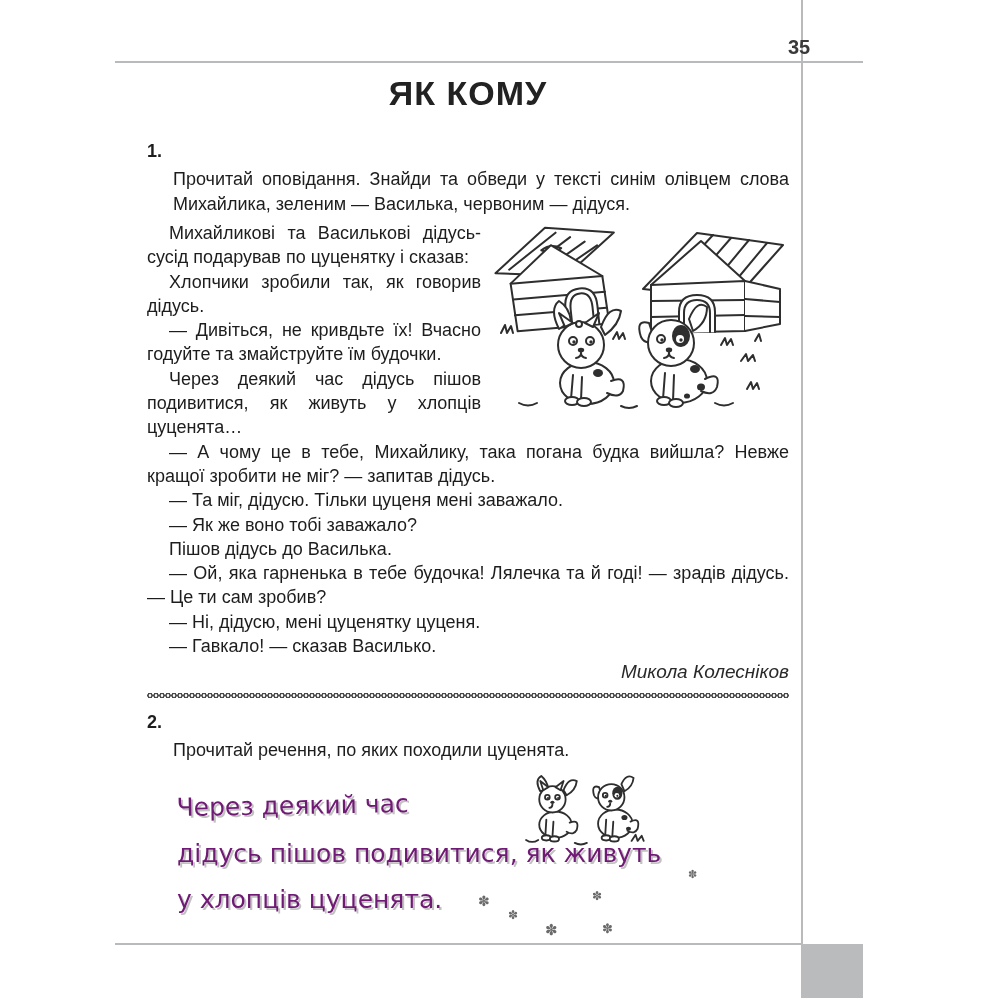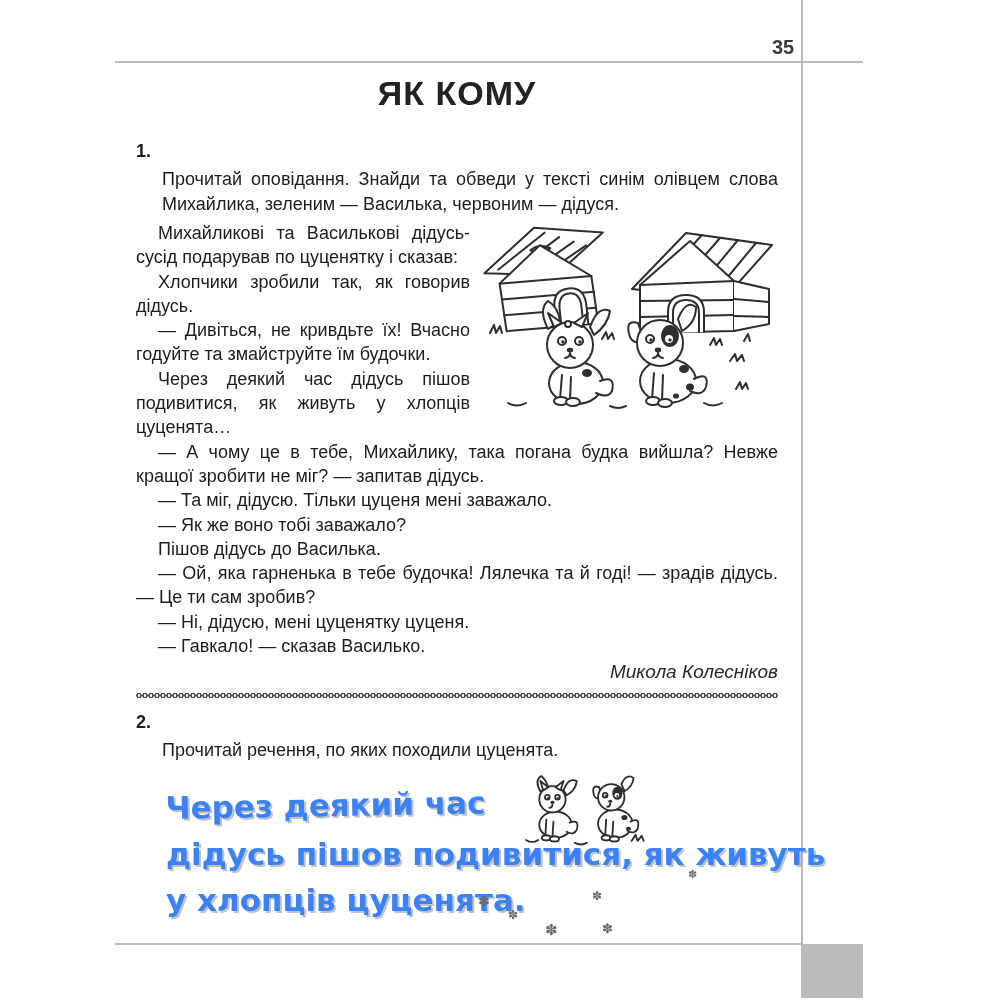--- a/index.html
+++ b/index.html
@@ -3,38 +3,38 @@
 <meta charset="utf-8">
 <style>
   html,body{margin:0;padding:0;background:#fff;}
   .page{position:relative;width:1000px;height:1000px;background:#ffffff;overflow:hidden;
         font-family:"Liberation Sans","DejaVu Sans",sans-serif;color:#1d1d1d;}
   
   .vline{position:absolute;left:801px;top:0;width:2px;height:944px;background:#b8babc;}
   .topline{position:absolute;left:115px;top:61px;width:748px;height:2px;background:#b8babc;}
   .bottomline{position:absolute;left:115px;top:943px;width:688px;height:2px;background:#b8babc;}
   .graybox{position:absolute;left:801px;top:944px;width:62px;height:54px;background:#b9bbbd;}
-  .pagenum{position:absolute;left:772px;top:36px;font-size:20px;font-weight:bold;color:#3a3a3a;}
+  .pagenum{position:absolute;left:788px;top:36px;font-size:20px;font-weight:bold;color:#3a3a3a;}
   
-  .content{position:absolute;left:136px;top:62px;width:642px;}
+  .content{position:absolute;left:147px;top:62px;width:642px;}
   .title{margin:12px 0 0 0;font-size:34px;font-weight:bold;text-align:center;letter-spacing:1px;color:#222;}
   .exercise{display:flex;margin-top:26px;font-size:18px;line-height:24.5px;}
   .ex-num{flex:none;width:26px;font-weight:bold;}
   .ex-text{flex:1;text-align:justify;margin-top:28px;}
   .story{margin-top:5px;font-size:18px;line-height:24.3px;}
   .story .illo{float:right;width:296px;height:188px;margin:2px 0 4px 12px;}
   .para{margin:0;text-align:justify;text-indent:22px;}
   .author{margin-top:3px;text-align:right;font-style:italic;font-size:19px;color:#2a2a2a;}
   .divider{margin-top:9px;height:7px;
      background-image:radial-gradient(circle at 3px 3.5px, rgba(0,0,0,0) 1px, #4a4a4a 1.6px, #4a4a4a 2.5px, rgba(0,0,0,0) 3px);
      background-size:6px 7px;background-repeat:repeat-x;}
   .exercise.second{margin-top:11px;}
   
   .handwriting{margin-top:22px;margin-left:30px;font-family:"DejaVu Sans","Liberation Sans",sans-serif;
-     font-weight:700;font-size:31px;line-height:46px;color:#3b82f6;
+     font-weight:400;font-size:25px;line-height:46px;color:#701a75;
      text-shadow:2px 2px 0 rgba(120,120,120,0.45);}
   .hw-line{white-space:nowrap;}
   .hw-line.tilt{transform:rotate(-1deg);transform-origin:left bottom;}
   .smallpups{position:absolute;left:522px;top:768px;width:142px;height:88px;}
   .paw{position:absolute;color:#6a6a6a;}
 </style>
 </head>
 <body>
 
 <div class="page">

